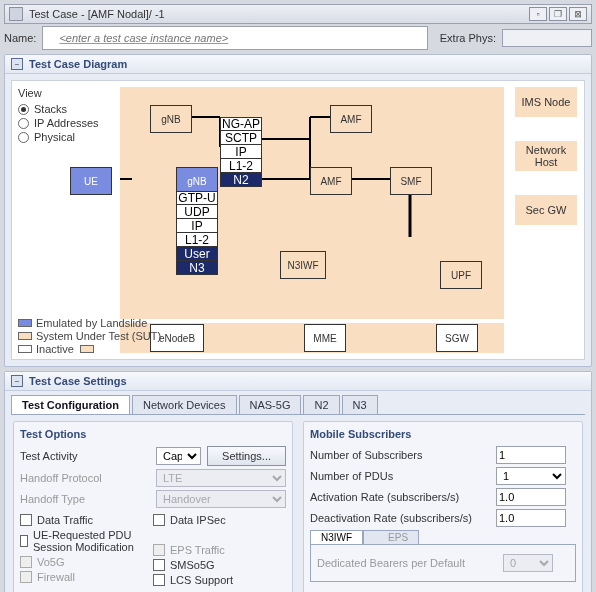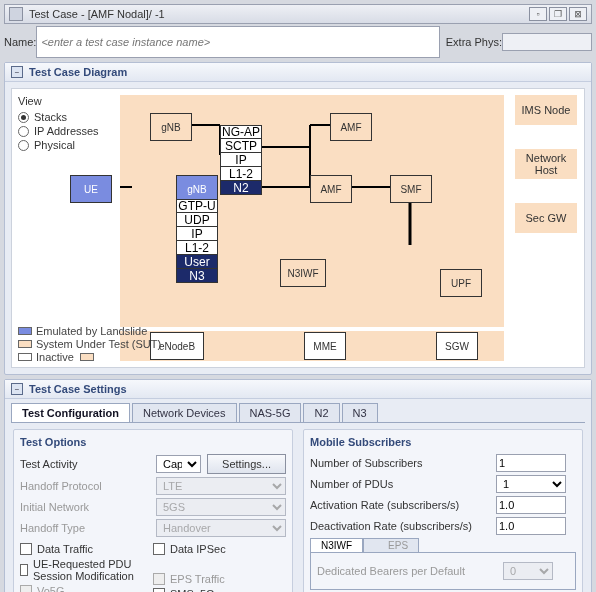--- a/index.html
+++ b/index.html
@@ -3,23 +3,23 @@
 <meta charset="utf-8">
 <style>
 * { box-sizing: border-box; font-family: "Segoe UI", Tahoma, sans-serif; font-size: 11px; }
 body { margin: 0; padding: 0; background: #d6d9e0; width: 596px; height: 592px; overflow: hidden; }
 
 .title-bar { background: linear-gradient(#eef0f5,#d8dce6); border: 1px solid #9aa0b0; height: 20px; display: flex; align-items: center; padding: 0 4px; margin: 4px 4px 0 4px; }
 .title-bar .ticon { width: 14px; height: 14px; background: #cfd4e0; border: 1px solid #8a90a0; margin-right: 6px; }
 .title-bar .title { flex: 1; color: #333; }
 .title-bar .win-btn { width: 18px; height: 14px; margin-left: 2px; border: 1px solid #8a90a0; background: #eef0f5; display: flex; align-items: center; justify-content: center; font-size: 9px; color: #555; cursor: pointer; }
 
-.name-row { display: flex; align-items: center; margin: 2px 4px; }
+.name-row { display: flex; align-items: center; margin: 2px 4px; gap: 6px; }
 .name-row label { color: #333; }
-.name-row .name-input { flex: 1; height: 32px; border: 1px solid #9aa0b0; background: #fff; padding: 0 4px; color: #999; font-style: italic; }
+.name-row .name-input { flex: 1; height: 24px; border: 1px solid #9aa0b0; background: #fff; padding: 0 16px; color: #999; font-style: italic; text-decoration: underline; }
 .name-row .extra-label { color: #333; margin-left: 6px; }
 .name-row .extra-box { width: 90px; height: 18px; border: 1px solid #9aa0b0; background: #eef0f5; }
 
 .section { border: 1px solid #b4bed3; margin: 4px; background: #e8ecf4; border-radius: 2px; }
 .sec-head { display: flex; align-items: center; padding: 3px 6px; background: linear-gradient(#f6f8fc,#e3e8f2); border-bottom: 1px solid #c4cddf; }
 .sec-toggle { width: 12px; height: 12px; border: 1px solid #5a6a8a; background: #dce4f2; display: flex; align-items: center; justify-content: center; font-size: 8px; color: #334; margin-right: 6px; cursor: pointer; }
 .sec-title { color: #334a7a; font-weight: bold; }
 
 .diagram-body { background: #fff; margin: 6px; border: 1px solid #ccd2dd; height: 280px; position: relative; overflow: hidden; }
 
@@ -223,24 +223,20 @@
         <div class="frow">
           <div class="flabel">Test Activity</div>
           <div class="sel"><select><option>Capacity Test</option></select></div>
           <button class="btn">Settings...</button>
         </div>
         <div class="frow">
           <div class="flabel dis">Handoff Protocol</div>
           <div class="sel"><select disabled=""><option>LTE</option></select></div>
         </div>
         <div class="frow">
-          <div class="flabel dis">Initial Network</div>
-          <div class="sel"><select disabled=""><option>5GS</option></select></div>
-        </div>
-        <div class="frow">
           <div class="flabel dis">Handoff Type</div>
           <div class="sel"><select disabled=""><option>Handover</option></select></div>
         </div>
 
         <div class="chk-cols">
           <div>
             <div class="chk-row">
                 <span class="chk"></span>
                 <span>Data Traffic</span>
               </div>

